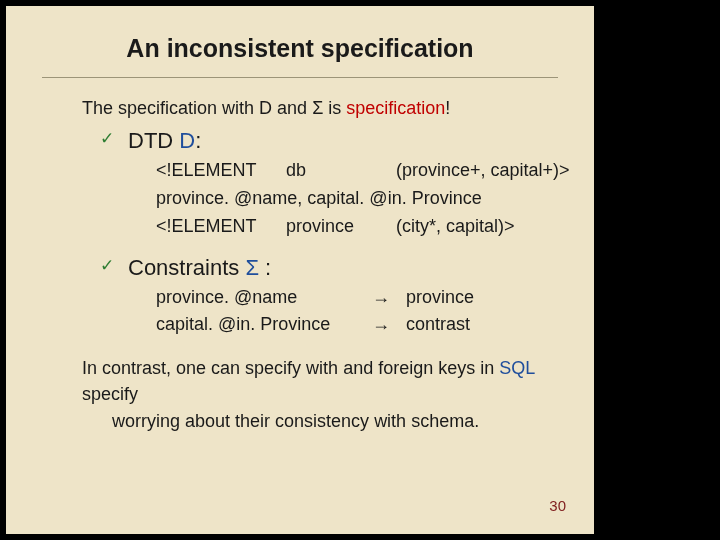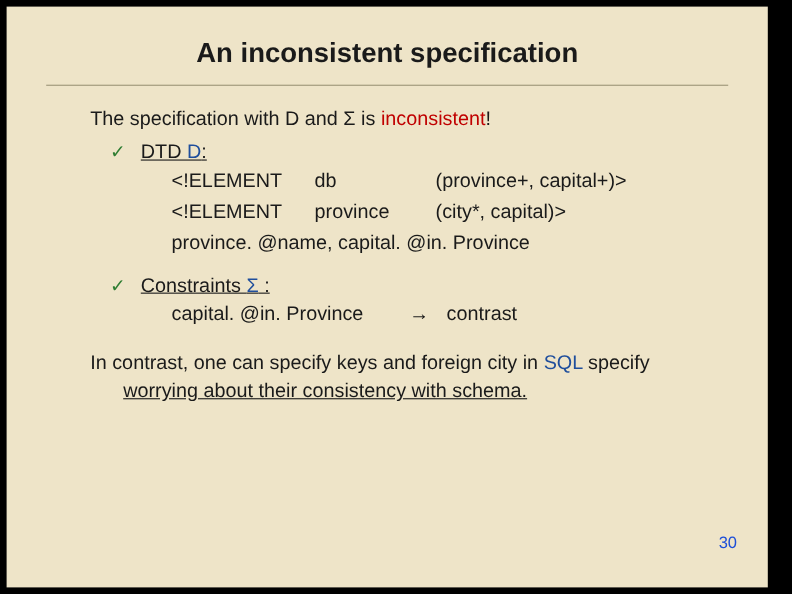--- a/index.html
+++ b/index.html
@@ -10,21 +10,21 @@
     overflow: hidden;
   }
   body {
     background: #000;
     font-family: Arial, Helvetica, sans-serif;
   }
   .slide {
     position: absolute;
     left: 6px;
     top: 6px;
-    width: 692px;
+    width: 588px;
     height: 528px;
     background: #eee4c8;
     box-sizing: border-box;
     padding: 28px 36px 20px 36px;
     color: #1a1a1a;
   }
   .title {
     text-align: center;
     font-weight: bold;
     font-size: 25px;
@@ -53,92 +53,94 @@
     margin-bottom: 12px;
   }
   ul.bullets > li > .tick {
     position: absolute;
     left: 58px;
     top: 2px;
     color: #2e7d32;
     font-size: 17px;
   }
   .bhead {
-    font-size: 18px;
+    font-size: 22px;
     line-height: 1.4;
-    text-decoration: underline;
   }
   .sub {
     margin-left: 28px;
     font-size: 18px;
     line-height: 1.55;
   }
   .row { white-space: nowrap; }
   .c1 { display: inline-block; width: 130px; }
   .c2 { display: inline-block; width: 110px; }
   .ca { display: inline-block; width: 210px; }
   .cb { display: inline-block; width: 30px; text-align: center; }
   .closing {
     font-size: 18px;
     margin: 16px 0 0 40px;
     line-height: 1.45;
   }
-  .closing .l2 { margin-left: 30px; display: block; text-decoration: underline; }
+  .closing .l2 { margin-left: 30px; display: block; }
   .pagenum {
     position: absolute;
     right: 28px;
-    bottom: 32px;
+    bottom: 20px;
     font-size: 15px;
-    color: #1d4ed8;
+    color: #7f1d1d;
   }
 </style>
 </head>
 <body>
 
 <div class="slide">
 
   <div class="title">An inconsistent specification</div>
   <hr class="rule">
 
   <p class="para">
-    <span>The specification with D and </span><span>Σ</span><span> is </span><span class="red">inconsistent</span><span>!</span>
+    <span>The specification with D and </span><span>Σ</span><span> is </span><span class="red">specification</span><span>!</span>
   </p>
 
   <ul class="bullets">
 
     <li>
       <span class="tick">✓</span>
       <div class="bhead">
         <span>DTD </span><span class="blue">D</span><span>:</span>
       </div>
       <div class="sub">
         <div class="row">
           <span class="c1">&lt;!ELEMENT</span><span class="c2">db</span><span>(province+,  capital+)&gt;</span>
         </div>
+        <div class="row">province. @name, capital. @in. Province</div>
         <div class="row">
           <span class="c1">&lt;!ELEMENT</span><span class="c2">province</span><span>(city*,   capital)&gt;</span>
         </div>
-        <div class="row">province. @name, capital. @in. Province</div>
       </div>
     </li>
 
     <li>
       <span class="tick">✓</span>
       <div class="bhead">
         <span>Constraints </span><span class="blue">Σ</span><span> :</span>
       </div>
       <div class="sub">
         <div class="row">
+          <span class="ca">province. @name</span><span class="cb">→</span>&nbsp;&nbsp;<span>province</span>
+        </div>
+        <div class="row">
           <span class="ca">capital. @in. Province</span><span class="cb">→</span>&nbsp;&nbsp;<span>contrast</span>
         </div>
       </div>
     </li>
 
   </ul>
 
   <div class="closing">
-    <span>In contrast, one can specify keys and foreign city in </span><span class="blue">SQL</span><span> specify</span>
+    <span>In contrast, one can specify with and foreign keys in </span><span class="blue">SQL</span><span> specify</span>
     <span class="l2">worrying about their consistency with schema.</span>
   </div>
 
   <div class="pagenum">30</div>
 
 </div>
 
 </body></html>

